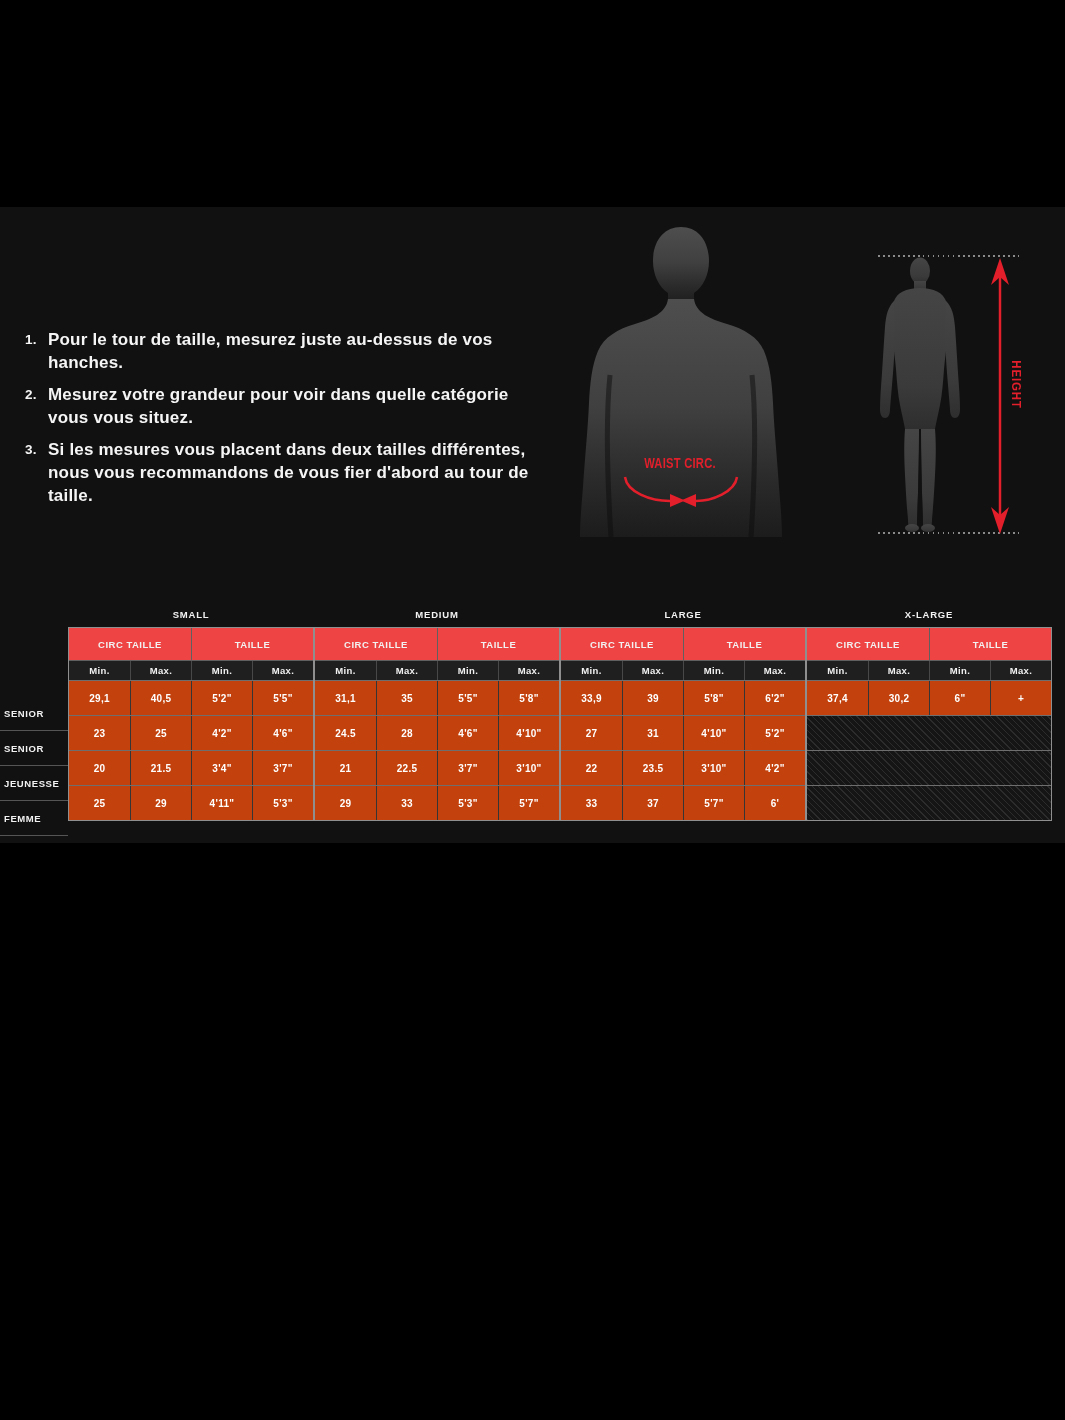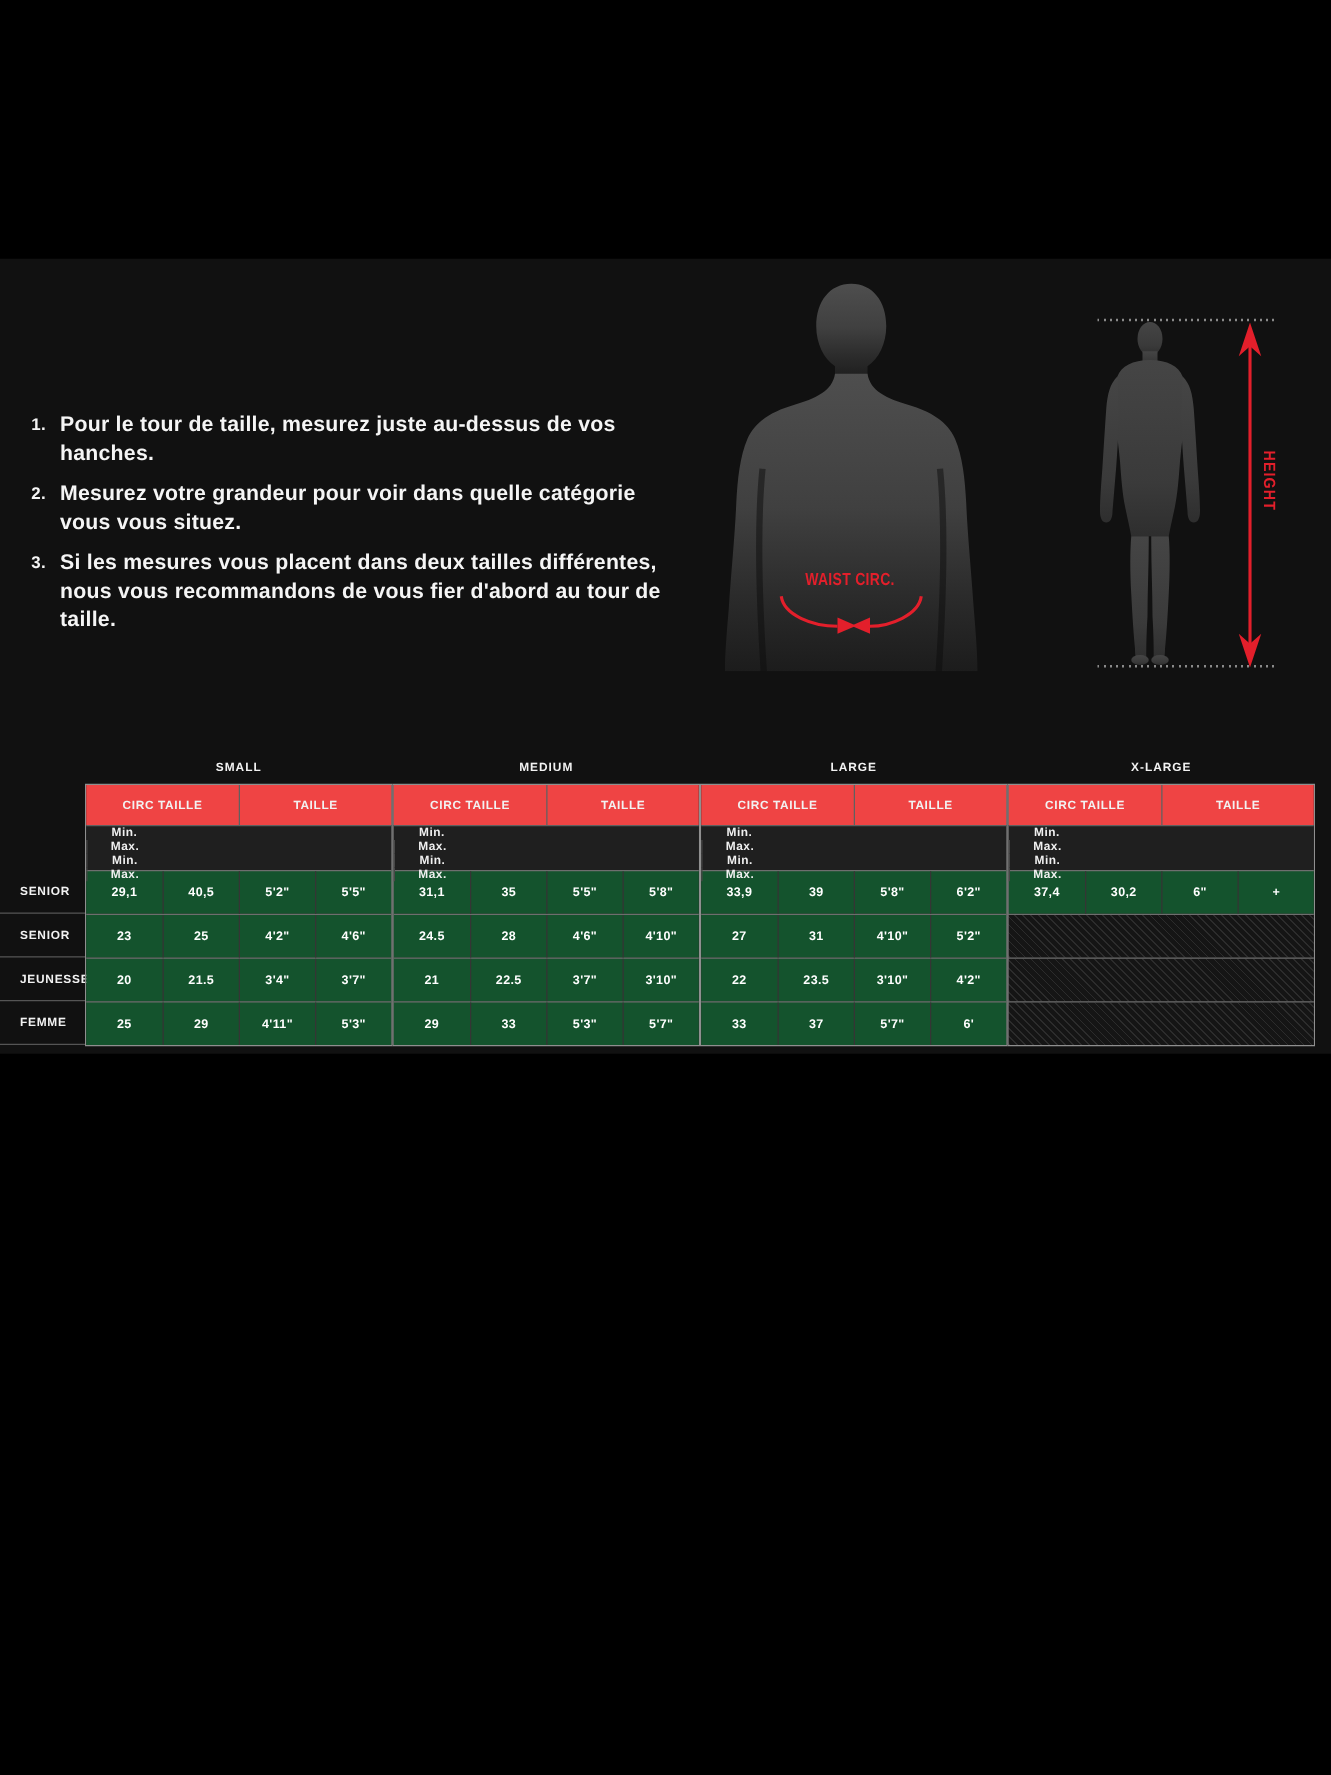--- a/index.html
+++ b/index.html
@@ -27,36 +27,36 @@
   .height-arrow-wrap { position:absolute; left:984px; top:51px; width:32px; height:276px; }
   .height-label { position:absolute; left:1002px; top:140px; width:28px; height:76px;
                   display:flex; align-items:center; justify-content:center;
                   writing-mode:vertical-rl; color:#e31f2b; font-size:13px; font-weight:700;
                   letter-spacing:1px; transform:scaleY(.88); }
 
   
   .size-table { position:absolute; left:0; top:394px; display:flex; }
   .label-col { width:68px; }
   .label-spacer { height:95px; }
-  .row-label { height:35px; display:flex; align-items:center; padding-left:16px;
+  .row-label { height:35px; display:flex; align-items:center; padding-left:4px;
                border-bottom:1px solid #555; color:#f2f2f2; font-size:9.5px; font-weight:700;
                letter-spacing:.6px; }
   .block { width:246px; }
   .block-label { height:26px; display:flex; align-items:center; justify-content:center;
                  color:#f2f2f2; font-size:9.5px; font-weight:700; letter-spacing:.8px; }
   .block-box { border:1px solid #8f8f8f; }
   .subhead-row { display:flex; height:32px; background:#ef4444; }
   .subhead-cell { width:50%; display:flex; align-items:center; justify-content:center;
                   color:#f2f2f2; font-size:9.5px; font-weight:700; letter-spacing:.5px; }
   .subhead-cell + .subhead-cell { border-left:1px solid #606060; }
-  .minmax-row { display:flex; height:36px; background:#1f1f1f; border-top:1px solid #606060;flex-direction:column; }
+  .minmax-row { display:flex; height:20px; background:#1f1f1f; border-top:1px solid #606060; }
   .mm-cell { width:25%; display:flex; align-items:center; justify-content:center;
              color:#f0f0f0; font-size:9.5px; font-weight:700; letter-spacing:.4px; }
   .mm-cell + .mm-cell { border-left:1px solid #484848; }
-  .data-row { display:flex; height:35px; border-top:1px solid #6e6e6e; background:#14532d; }
+  .data-row { display:flex; height:35px; border-top:1px solid #6e6e6e; background:#c2410c; }
   .d-cell { width:25%; display:flex; align-items:center; justify-content:center;
             color:#fff; font-size:10px; font-weight:700; letter-spacing:.3px; }
   .d-cell + .d-cell { border-left:1px solid #353535; }
   .data-row.hatched { background:repeating-linear-gradient(45deg,#2c2c2c 0,#2c2c2c 1px,#151515 1px,#151515 4.5px); }
 </style>
 </head>
 <body>
 
 <div class="page">
   <div class="panel">

